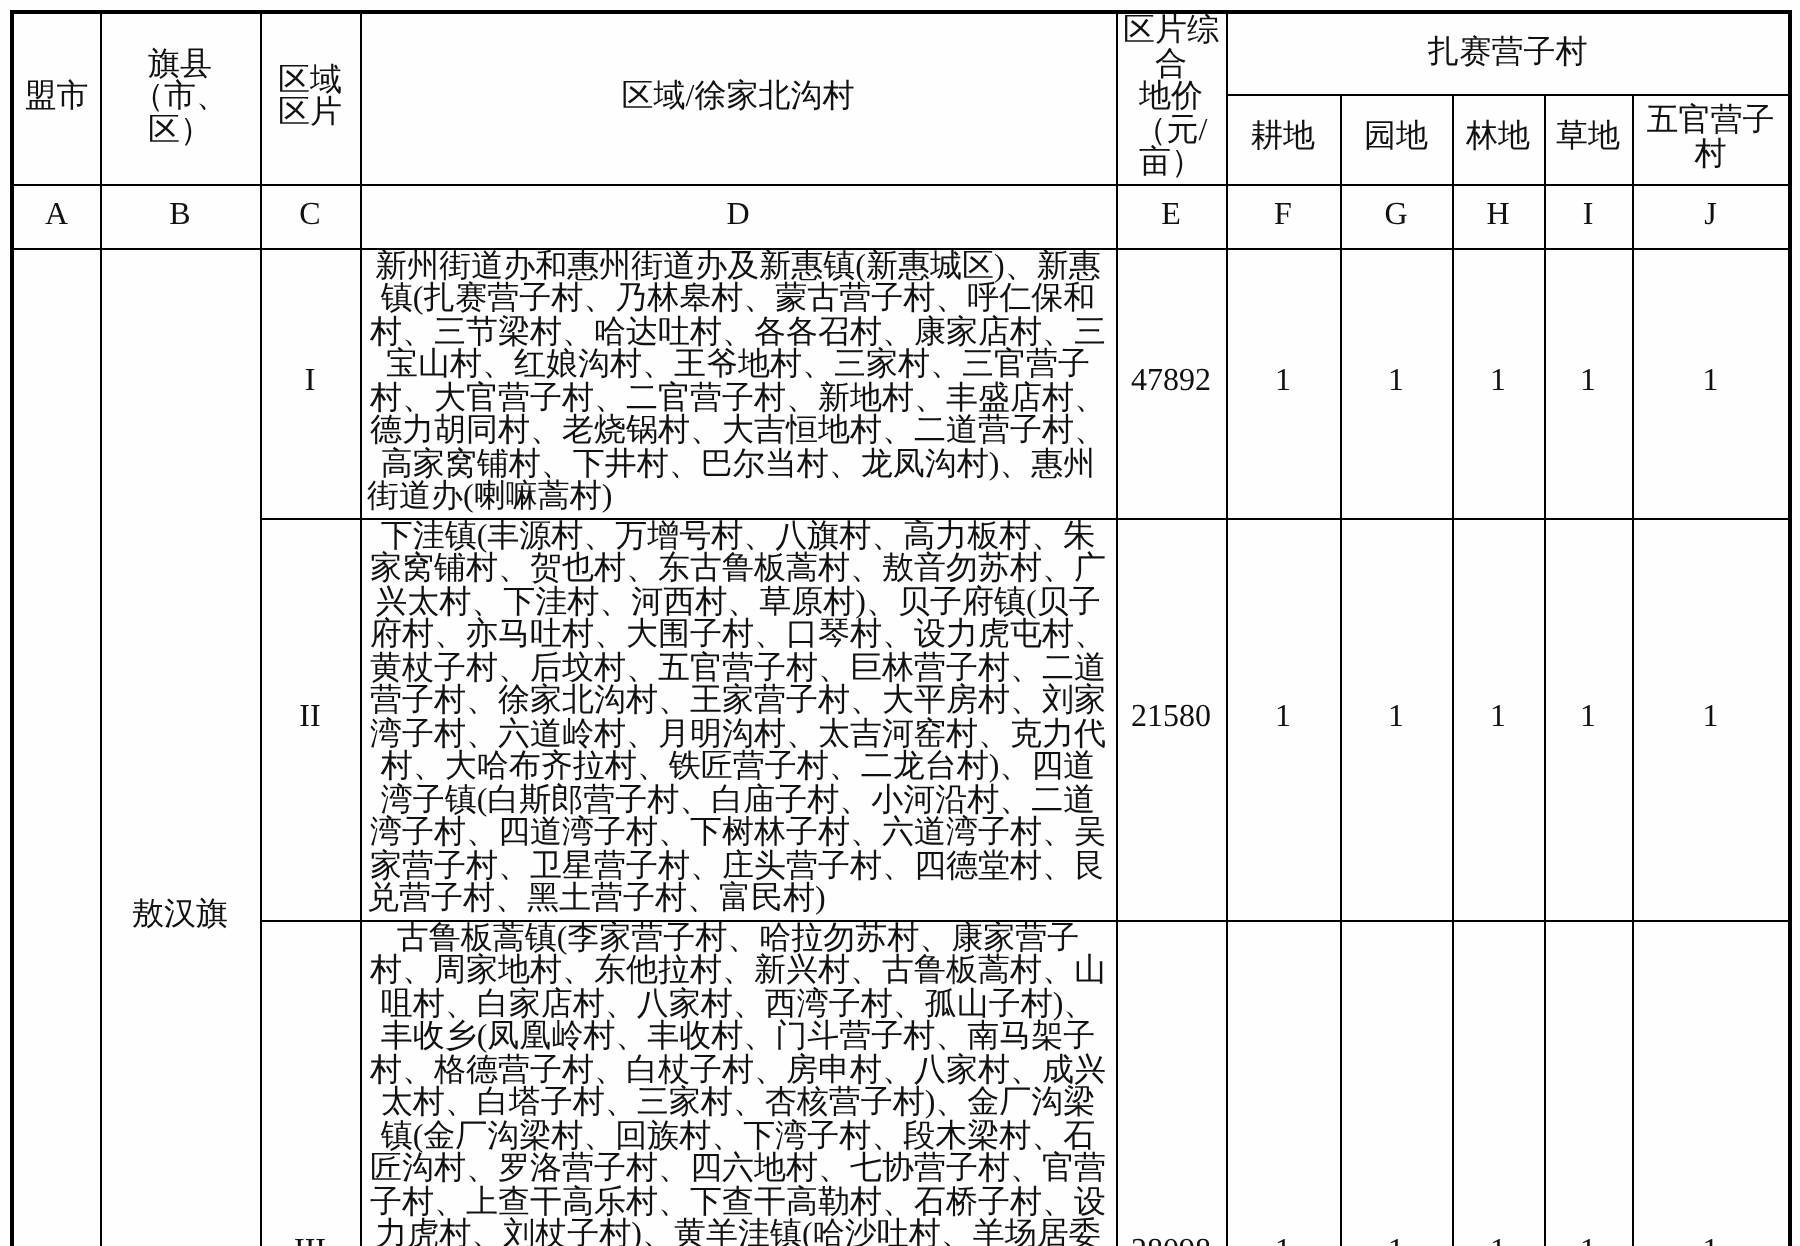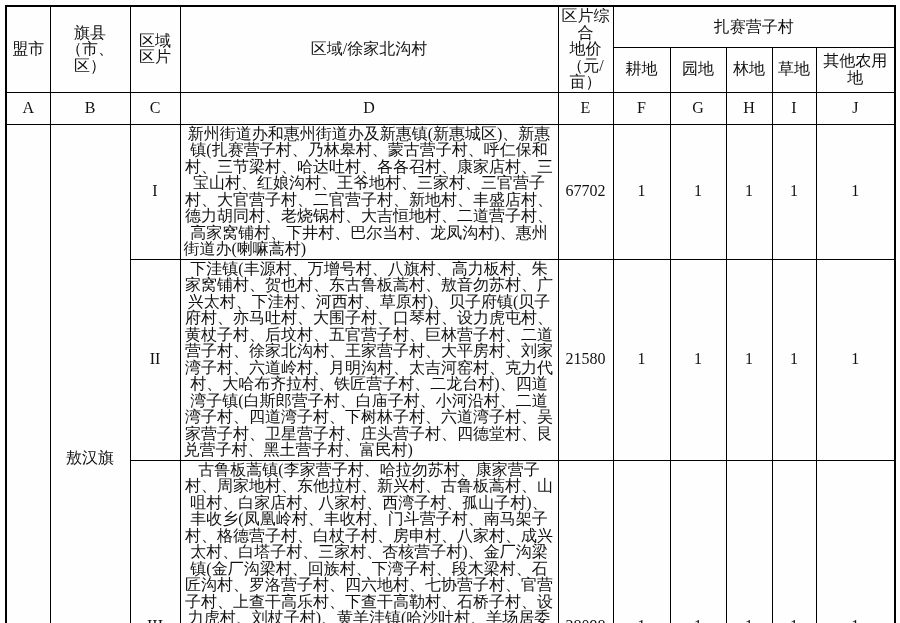--- a/index.html
+++ b/index.html
@@ -102,21 +102,21 @@
       <th>
         <span>园地</span>
       </th>
       <th>
         <span>林地</span>
       </th>
       <th>
         <span>草地</span>
       </th>
       <th>
-        <span>其他农用地</span>
+        <span>五官营子村</span>
       </th>
     </tr>
 
     <tr style="height:32px">
       <td class="letter-cell">A</td>
       <td class="letter-cell">B</td>
       <td class="letter-cell">C</td>
       <td class="letter-cell">D</td>
       <td class="letter-cell">E</td>
       <td class="letter-cell">F</td>
@@ -124,21 +124,21 @@
       <td class="letter-cell">H</td>
       <td class="letter-cell">I</td>
       <td class="letter-cell">J</td>
     </tr>
 
     <tr style="height:105px">
       <td rowspan="3"></td>
       <td rowspan="3" class="county-cell">敖汉旗</td>
       <td class="zone-cell">I</td>
       <td class="desc-cell">新州街道办和惠州街道办及新惠镇(新惠城区)、新惠镇(扎赛营子村、乃林皋村、蒙古营子村、呼仁保和村、三节梁村、哈达吐村、各各召村、康家店村、三宝山村、红娘沟村、王爷地村、三家村、三官营子村、大官营子村、二官营子村、新地村、丰盛店村、德力胡同村、老烧锅村、大吉恒地村、二道营子村、高家窝铺村、下井村、巴尔当村、龙凤沟村)、惠州街道办(喇嘛蒿村)</td>
-      <td class="price-cell">67702</td>
+      <td class="price-cell">47892</td>
       <td class="coef-cell">1</td>
       <td class="coef-cell">1</td>
       <td class="coef-cell">1</td>
       <td class="coef-cell">1</td>
       <td class="coef-cell">1</td>
     </tr>
 
     <tr style="height:157px">
       <td class="zone-cell">II</td>
       <td class="desc-cell">下洼镇(丰源村、万增号村、八旗村、高力板村、朱家窝铺村、贺也村、东古鲁板蒿村、敖音勿苏村、广兴太村、下洼村、河西村、草原村)、贝子府镇(贝子府村、亦马吐村、大围子村、口琴村、设力虎屯村、黄杖子村、后坟村、五官营子村、巨林营子村、二道营子村、徐家北沟村、王家营子村、大平房村、刘家湾子村、六道岭村、月明沟村、太吉河窑村、克力代村、大哈布齐拉村、铁匠营子村、二龙台村)、四道湾子镇(白斯郎营子村、白庙子村、小河沿村、二道湾子村、四道湾子村、下树林子村、六道湾子村、吴家营子村、卫星营子村、庄头营子村、四德堂村、艮兑营子村、黑土营子村、富民村)</td>

